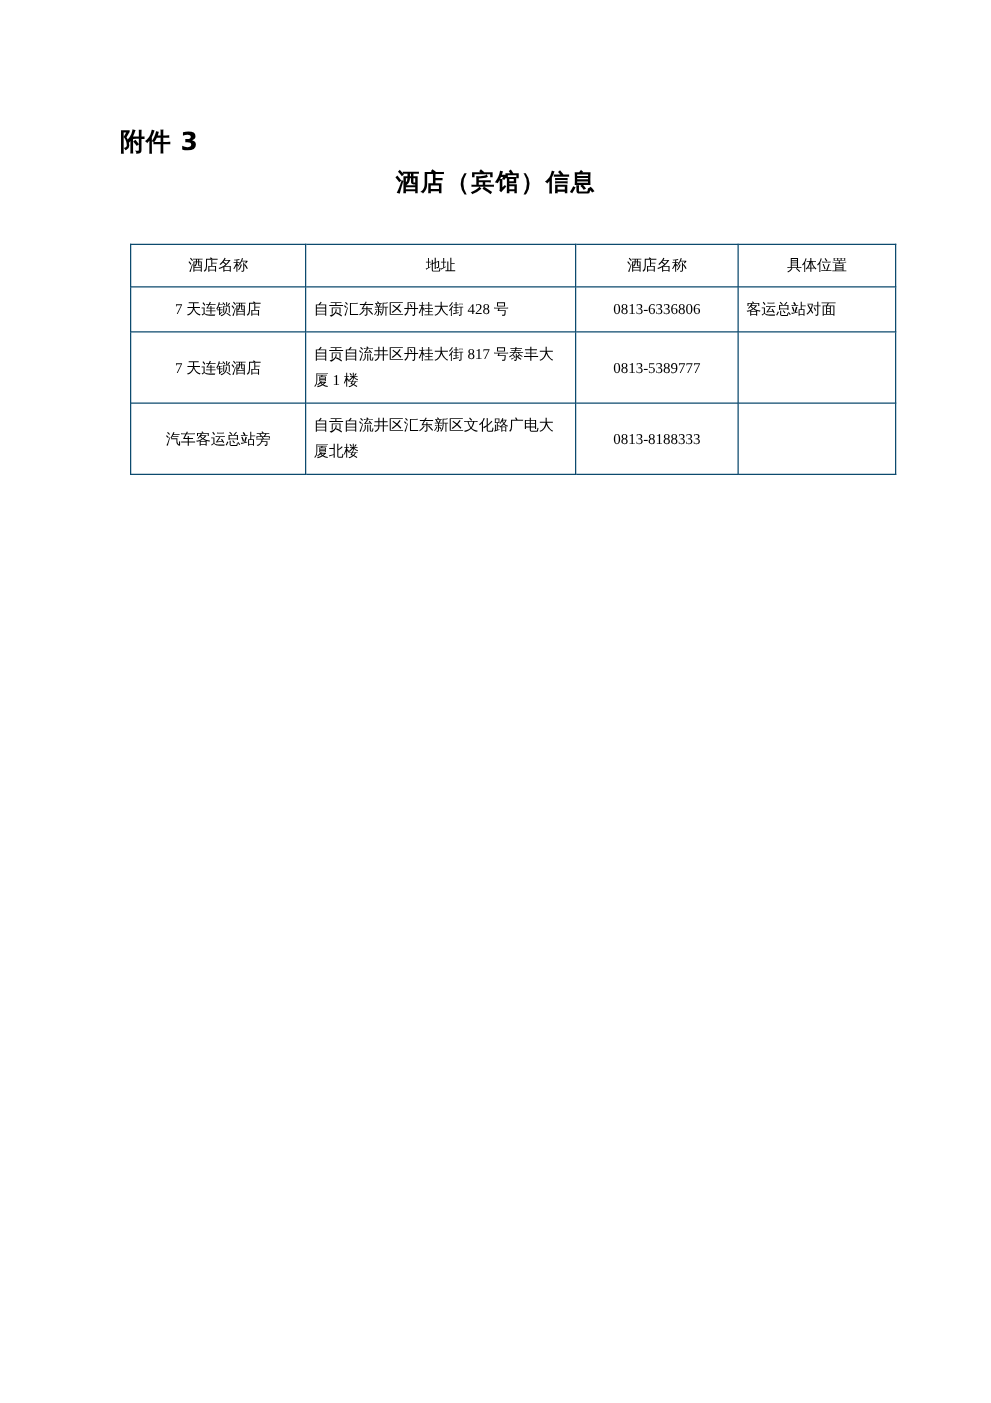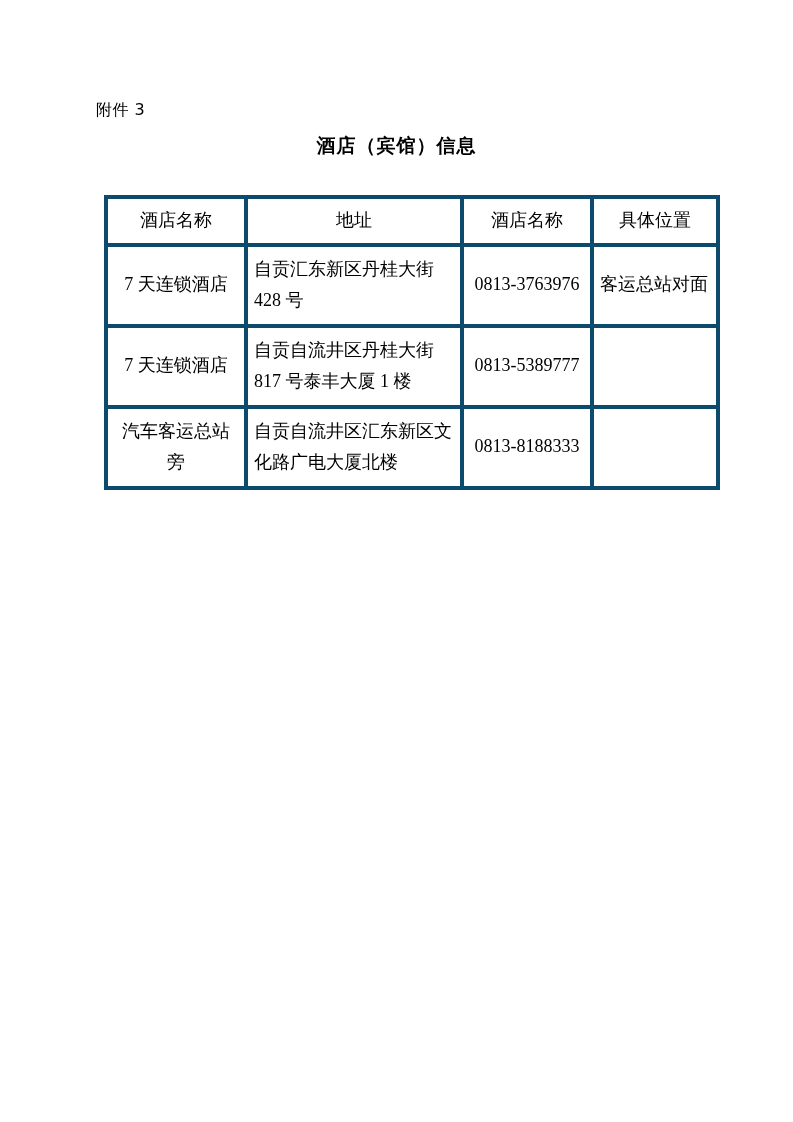--- a/index.html
+++ b/index.html
@@ -18,22 +18,22 @@
     position: relative;
     width: 793px;
     height: 1122px;
     box-sizing: border-box;
   }
   .attachment-label {
     position: absolute;
     left: 96px;
     top: 100px;
     font-family: "DejaVu Sans", sans-serif;
-    font-size: 16px;
-    font-weight: normal;
+    font-size: 20px;
+    font-weight: bold;
     letter-spacing: 0.5px;
   }
   .doc-title {
     position: absolute;
     left: 0;
     right: 0;
     top: 133px;
     text-align: center;
     font-family: "DejaVu Sans", sans-serif;
     font-size: 19px;
@@ -46,22 +46,22 @@
     top: 195px;
     width: 612px;
   }
   table.info-table {
     border-collapse: collapse;
     width: 612px;
     table-layout: fixed;
   }
   table.info-table td,
   table.info-table th {
-    border: 4px solid #0c4a6e;
-    font-size: 18px;
+    border: 1px solid #0c4a6e;
+    font-size: 12px;
     font-family: "Liberation Serif", serif;
     padding: 7px 6px;
     vertical-align: middle;
     line-height: 1.75;
   }
   table.info-table th {
     font-weight: normal;
     text-align: center;
     padding: 6px 6px;
   }
@@ -97,21 +97,21 @@
           <th>酒店名称</th>
           <th>地址</th>
           <th>酒店名称</th>
           <th>具体位置</th>
         </tr>
       </thead>
       <tbody>
         <tr>
           <td class="name">7 天连锁酒店</td>
           <td class="addr">自贡汇东新区丹桂大街 428 号</td>
-          <td class="phone">0813-3763976</td>
+          <td class="phone">0813-6336806</td>
           <td class="loc">客运总站对面</td>
         </tr>
         <tr>
           <td class="name">7 天连锁酒店</td>
           <td class="addr">自贡自流井区丹桂大街 817 号泰丰大厦 1 楼</td>
           <td class="phone">0813-5389777</td>
           <td class="loc"></td>
         </tr>
         <tr>
           <td class="name">汽车客运总站旁</td>

